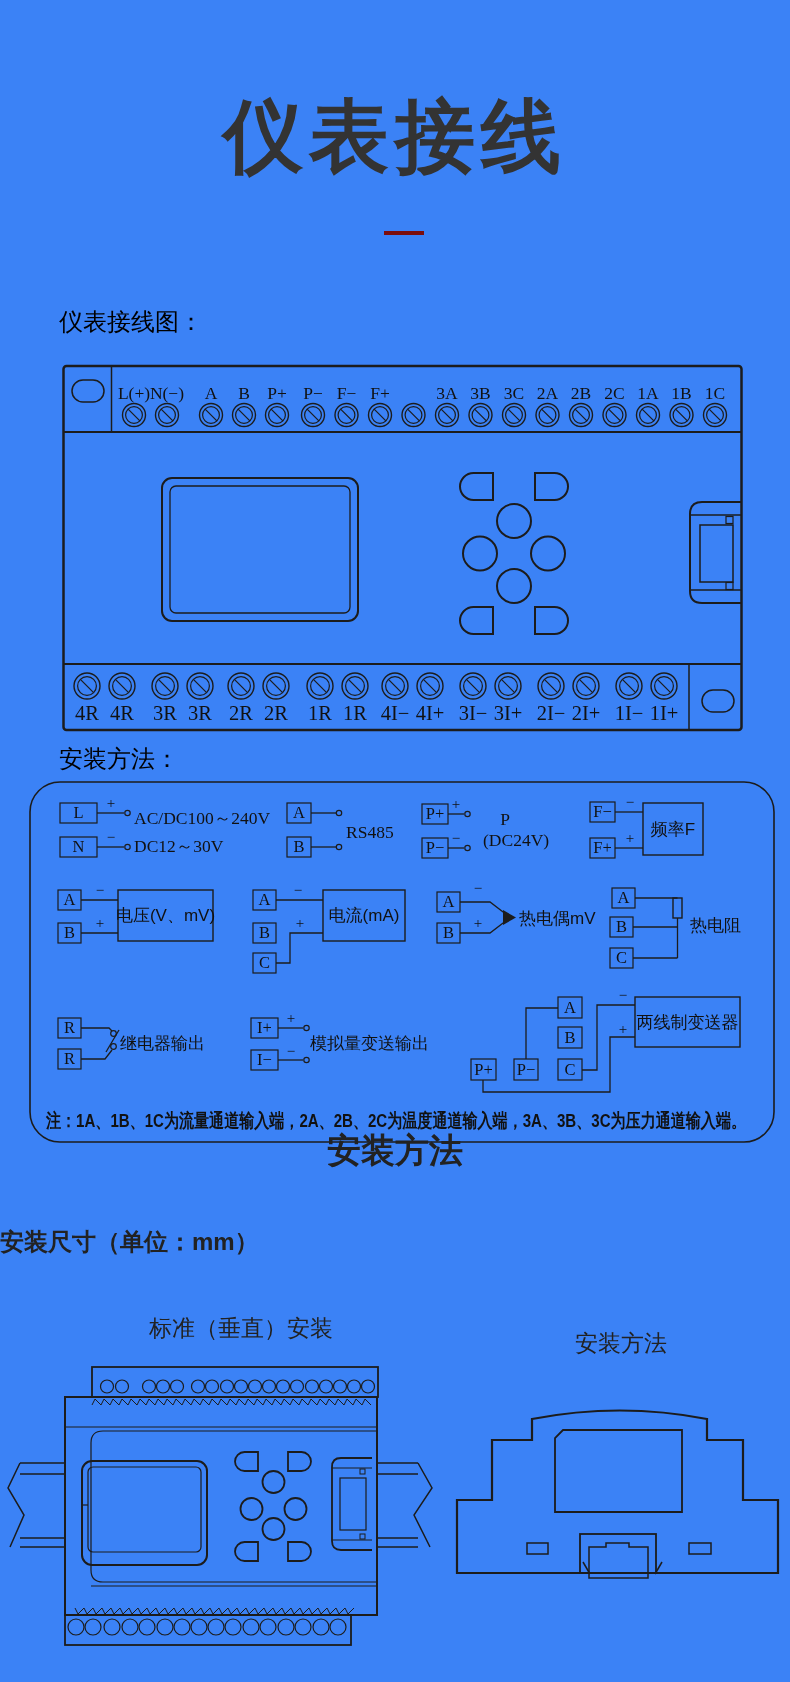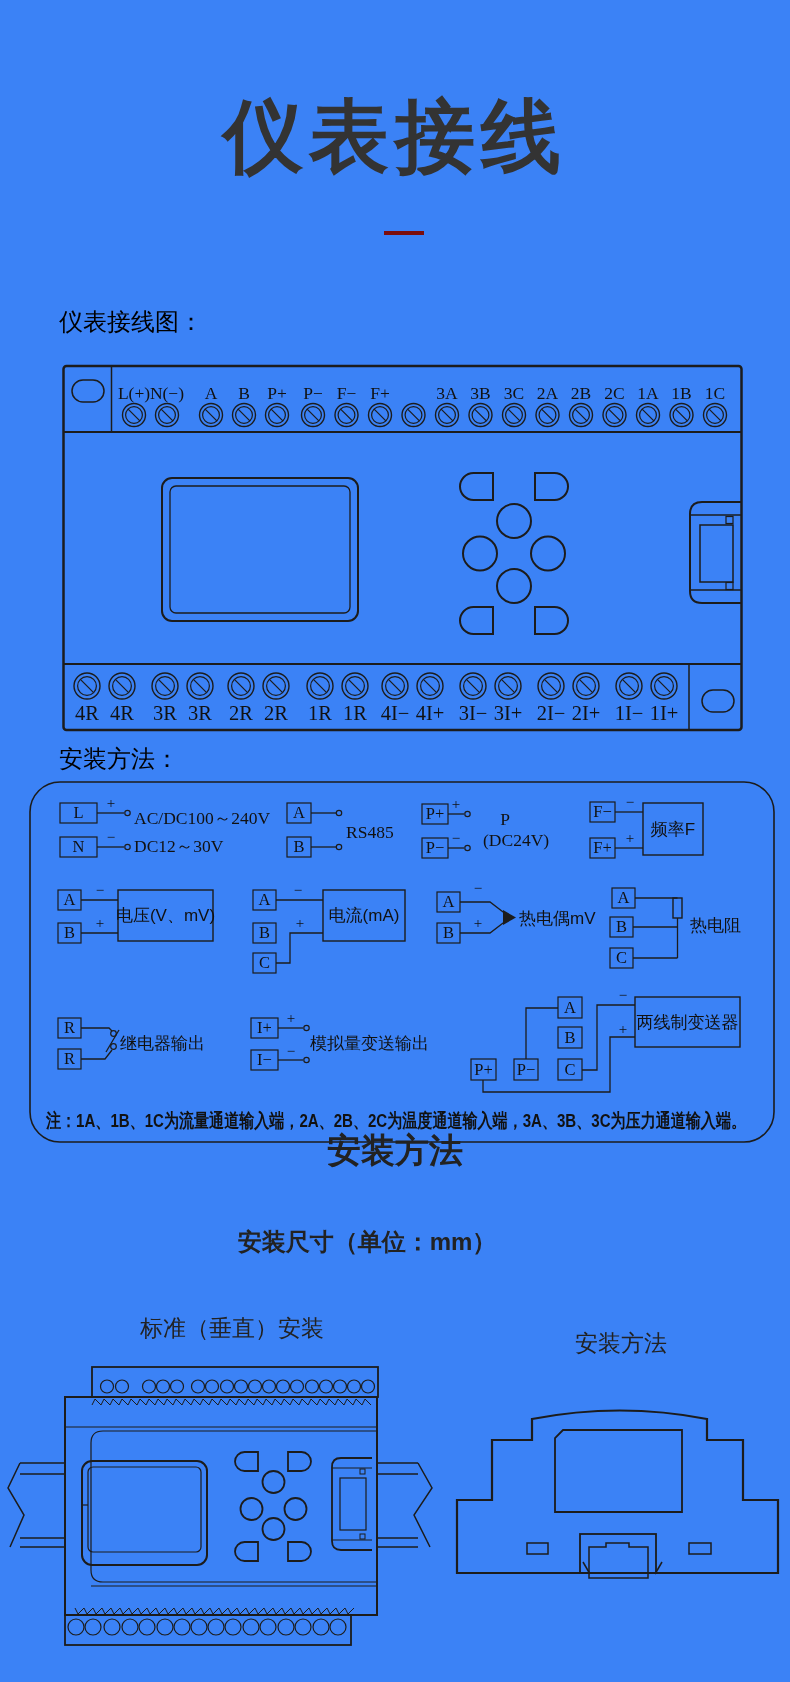--- a/index.html
+++ b/index.html
@@ -2,21 +2,21 @@
 <html><head>
 <meta charset="utf-8">
 <style>
   html,body{margin:0;padding:0;}
   .page{position:relative;width:790px;height:1682px;background:#3b82f6;font-family:"Liberation Sans",sans-serif;color:#111;overflow:hidden;}
   .abs{position:absolute;}
   .title{left:0;top:84px;width:790px;text-align:center;font-size:80px;font-weight:bold;color:#333;letter-spacing:6px;}
   .redbar{left:384px;top:231px;width:40px;height:4px;background:#7b0d0d;}
   .seclabel{font-size:24px;color:#000;}
   .h2{left:0;top:1128px;width:790px;text-align:center;font-size:34px;font-weight:bold;color:#222;}
-  .h3{left:0;top:1226px;width:734px;text-align:center;font-size:24px;font-weight:bold;color:#222;}
+  .h3{left:0;top:1226px;width:734px;text-align:left;font-size:24px;font-weight:bold;color:#222;}
   .drawlabel{font-size:23px;color:#222;}
   svg{position:absolute;overflow:visible;}
   svg text{fill:#111;}
   .ser{font-family:"Liberation Serif",serif;font-size:16.5px;}
   .tlab{font-family:"Liberation Serif",serif;font-size:17.5px;}
   .blab{font-family:"Liberation Serif",serif;font-size:20.5px;}
   .desc{font-family:"Liberation Serif",serif;font-size:17.5px;}
   .cjk{font-size:17px;}
   .sym{font-family:"Liberation Serif",serif;font-size:15px;}
   .box{fill:none;stroke:#1c1c1c;}
@@ -310,21 +310,21 @@
       <text class="sym" x="603" y="259" text-anchor="middle">+</text>
       <rect x="615" y="222" width="105" height="50" class="box" stroke-width="1.4"></rect>
       <text class="cjk" x="667.5" y="253" text-anchor="middle">两线制变送器</text>
     </g>
 
     <text x="26" y="352" font-size="19" font-weight="bold" textLength="700" lengthAdjust="spacingAndGlyphs">注：1A、1B、1C为流量通道输入端，2A、2B、2C为温度通道输入端，3A、3B、3C为压力通道输入端。</text>
   </svg>
 
   <div class="abs h2">安装方法</div>
   <div class="abs h3">安装尺寸（单位：mm）</div>
-  <div class="abs drawlabel" style="left:140px;top:1313px;text-align:right;">标准（垂直）安装</div>
+  <div class="abs drawlabel" style="left:149px;top:1313px;text-align:right;">标准（垂直）安装</div>
   <div class="abs drawlabel" style="left:575px;top:1328px;">安装方法</div>
 
   <svg class="abs" style="left:0px;top:1355px;" width="440" height="310" viewBox="0 0 440 310">
     <g>
       <line x1="20" y1="108" x2="65" y2="108" class="box" stroke-width="1.5"></line>
       <line x1="20" y1="119" x2="65" y2="119" class="box" stroke-width="1.5"></line>
       <line x1="20" y1="183" x2="65" y2="183" class="box" stroke-width="1.5"></line>
       <line x1="20" y1="192" x2="65" y2="192" class="box" stroke-width="1.5"></line>
       <path d="M20,108 L8,133 L24,160 L10,192" class="box" stroke-width="1.5"></path>
     </g>

